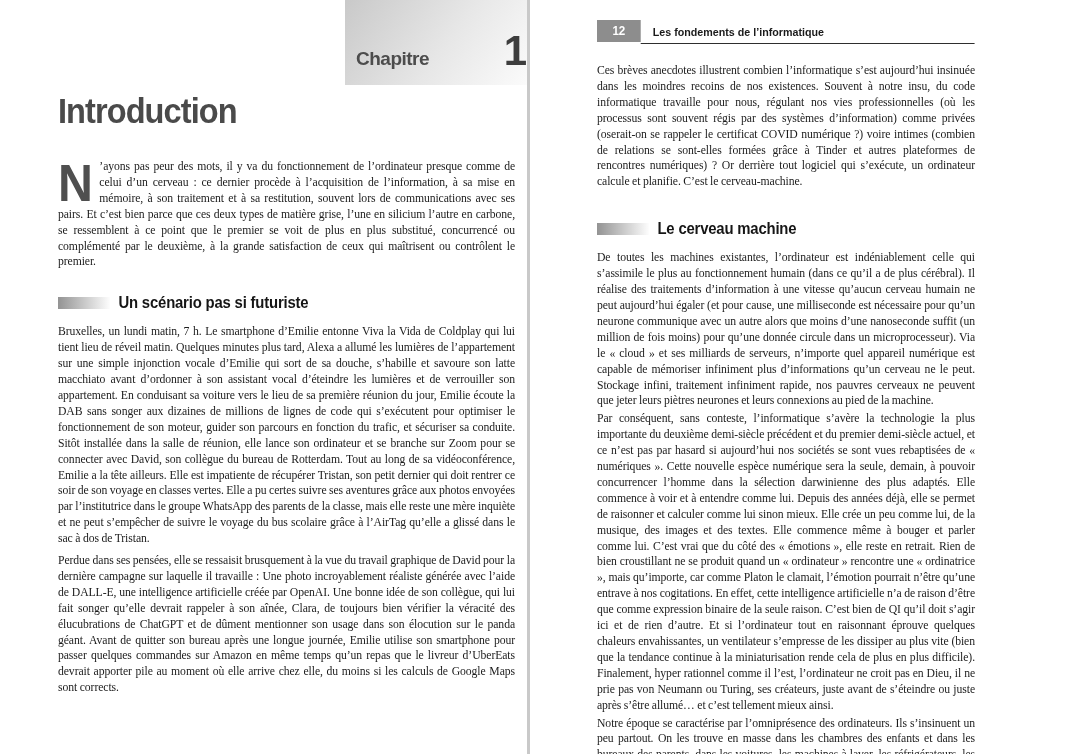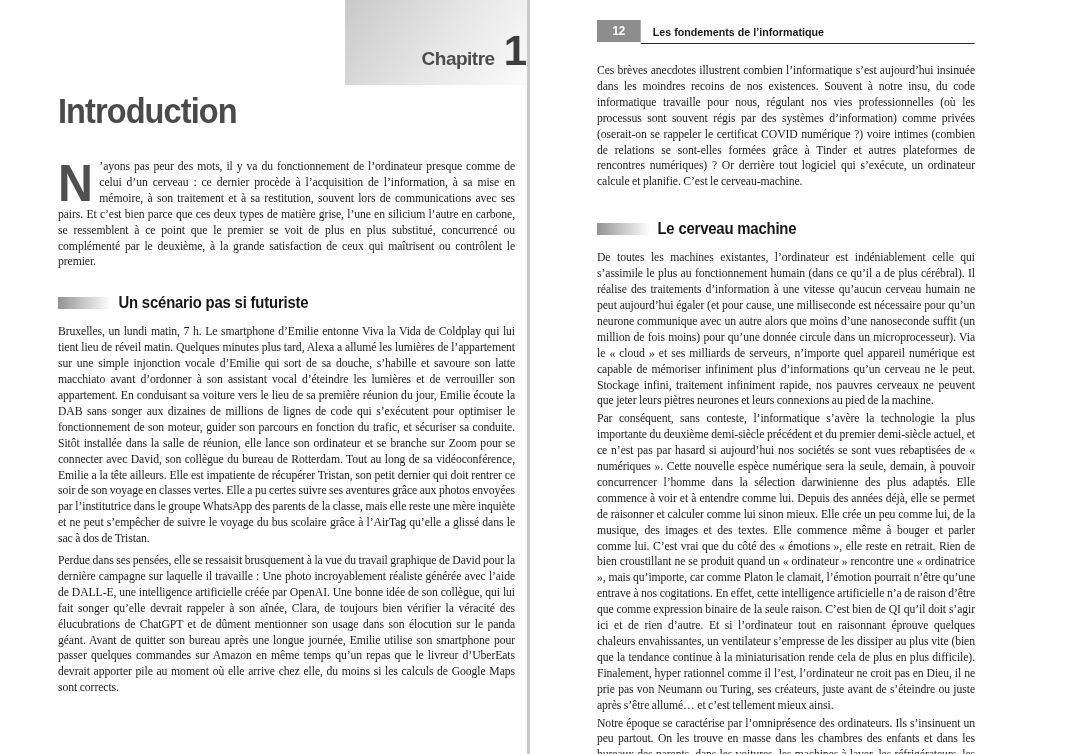--- a/index.html
+++ b/index.html
@@ -10,23 +10,24 @@
   .gutter{position:absolute;left:527px;top:0;width:3px;height:100%;background:var(--divider,#c9c9c9);}
   .page{position:absolute;top:0;height:754px;overflow:hidden;box-sizing:border-box;}
   .page-left{left:0;width:527px;padding:93px 12px 0 58px;}
   .page-right{left:530px;width:500px;padding:20px 55px 0 67px;}
 
   .text-scale{transform:scaleX(0.93);transform-origin:0 0;width:107.53%;}
 
   .chapter-box{
     position:absolute;top:0;left:345px;width:182px;height:85px;
     background:linear-gradient(125deg,#c9c9c9 0%,#e7e7e7 55%,#fbfbfb 100%);
-    display:flex;align-items:baseline;justify-content:flex-end;
+    display:flex;align-items:baseline;justify-content:space-between;
     padding-top:30px;box-sizing:border-box;
     font-family:"Liberation Sans",sans-serif;
+    padding-left:11px;
   }
   .chapter-word{font-weight:bold;font-size:19px;color:#4c4c4c;letter-spacing:-0.5px;}
   .chapter-num{font-weight:bold;font-size:42px;line-height:1;color:#3d3d3d;margin-left:9px;}
 
   .title{
     margin:0 0 30px 0;font-family:"Liberation Sans",sans-serif;font-weight:bold;
     font-size:35px;line-height:36px;color:var(--title-color,#4a4a4a);letter-spacing:-1px;
   }
 
   .para{

